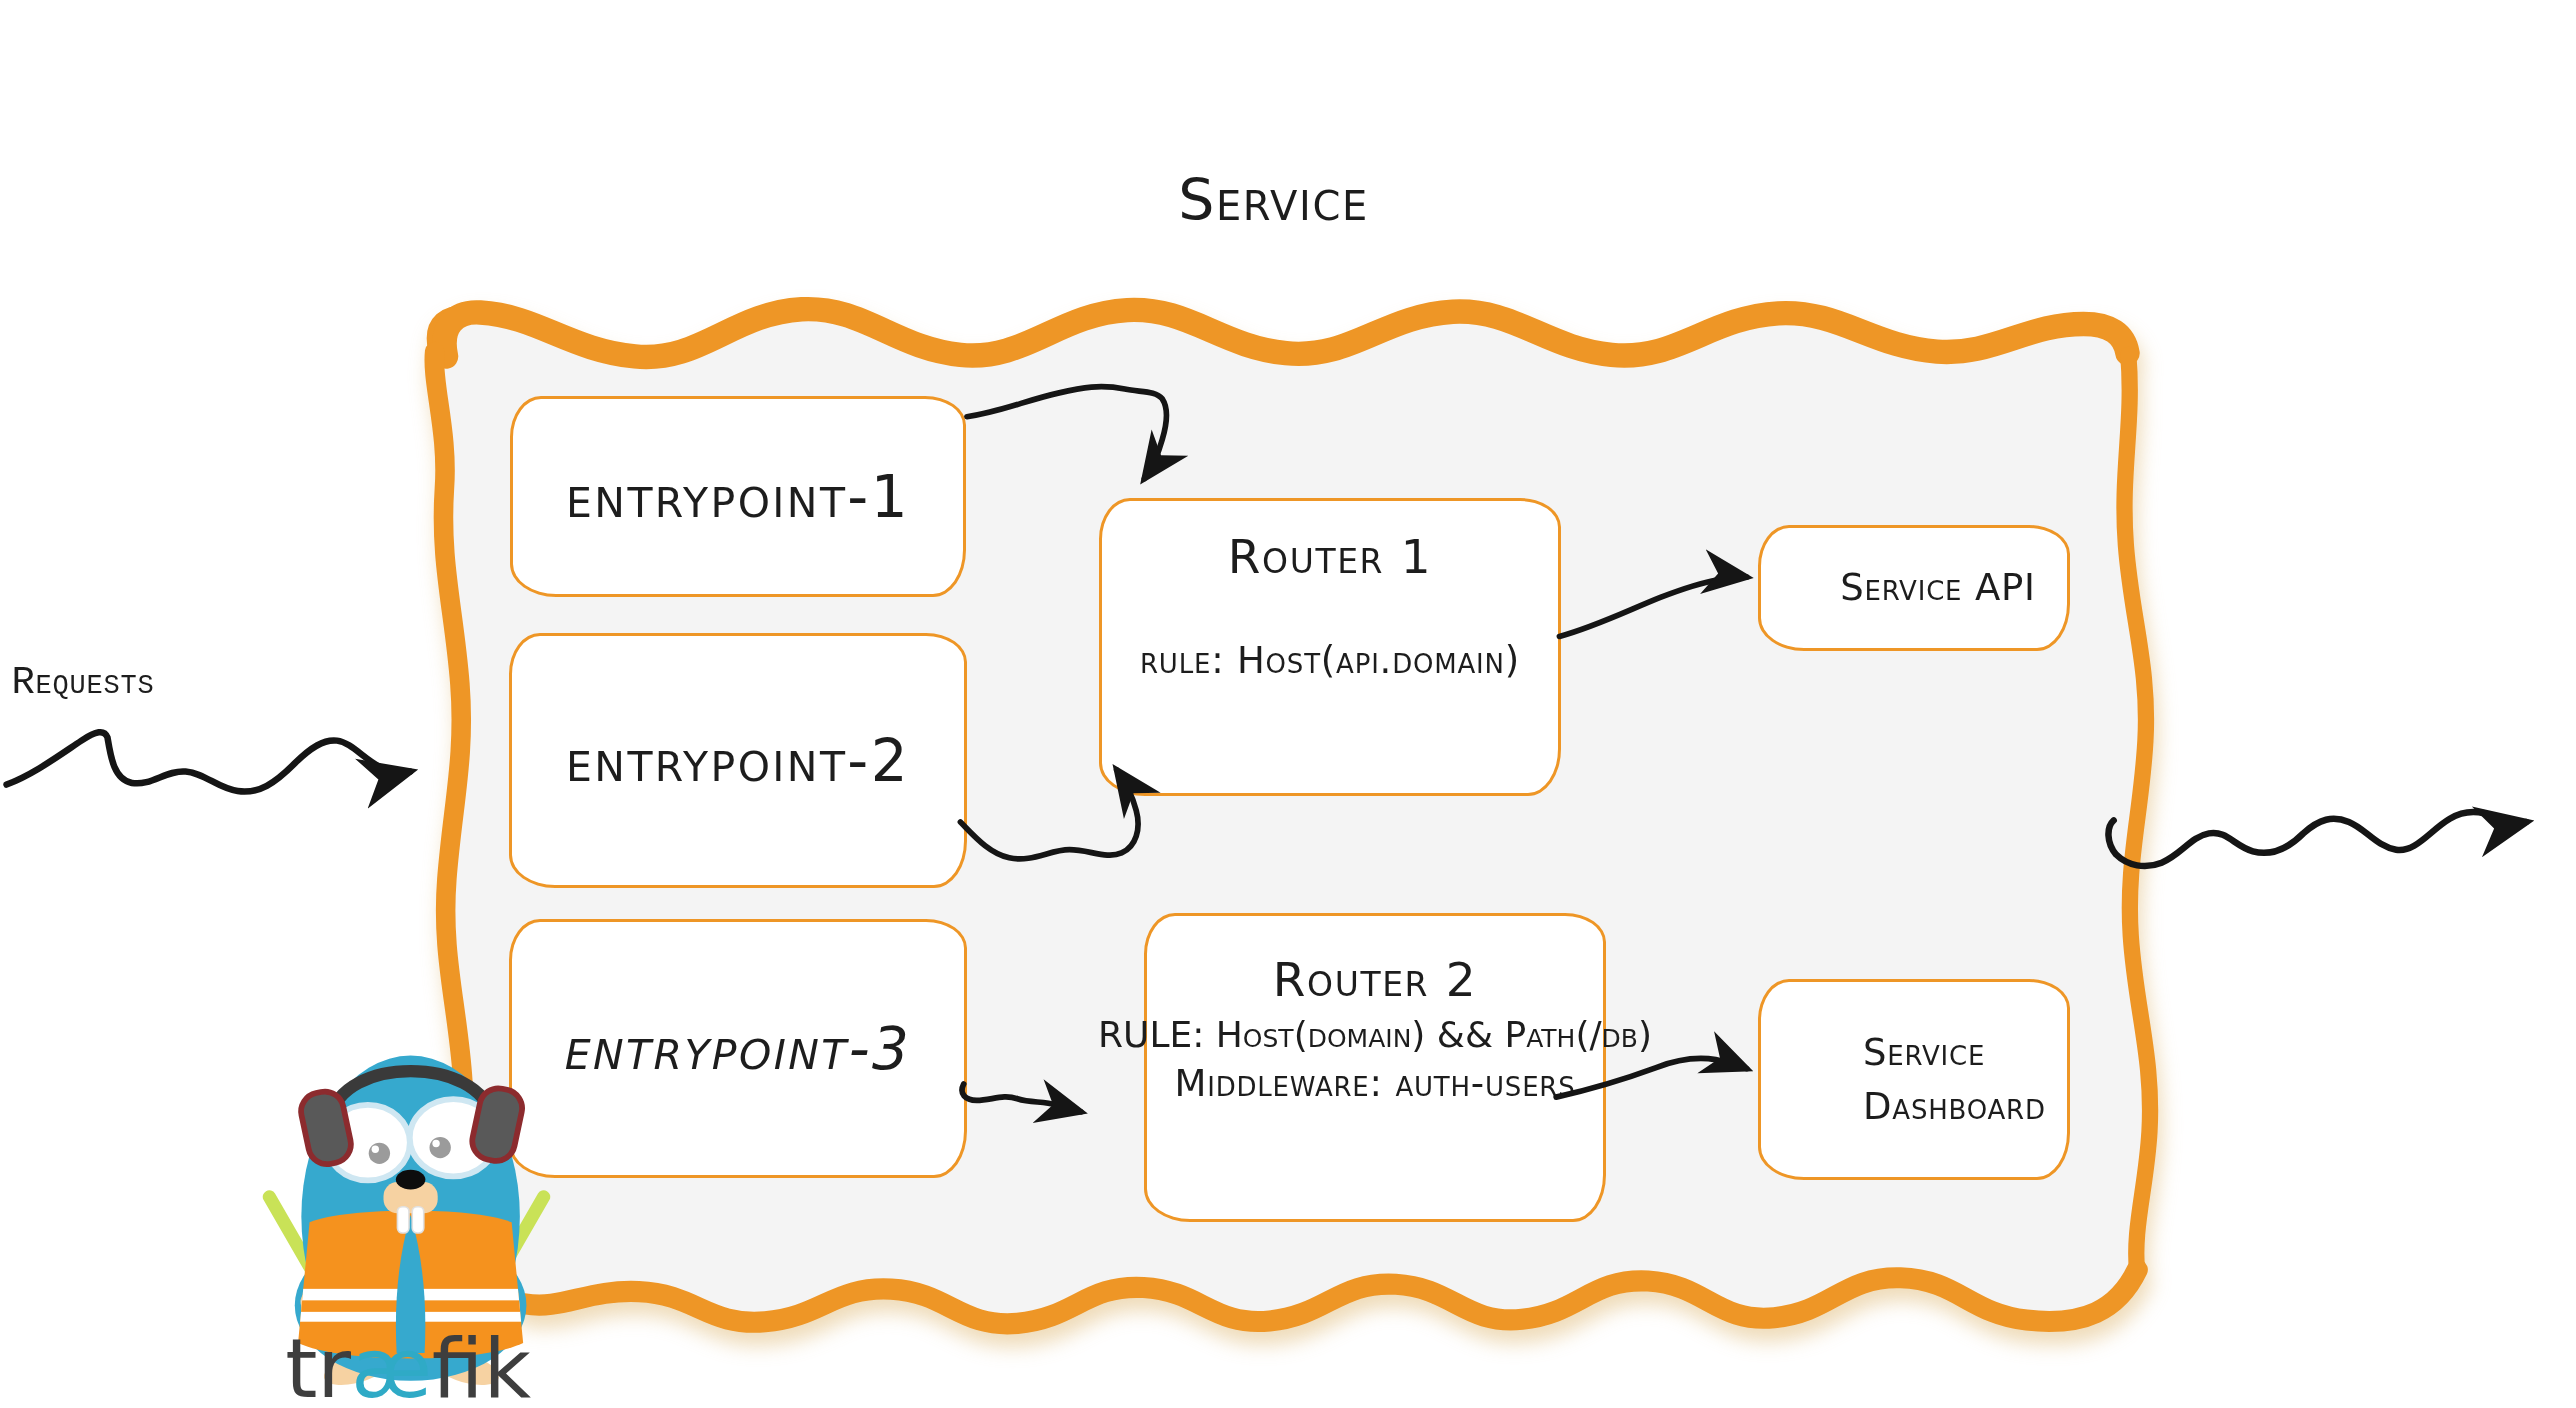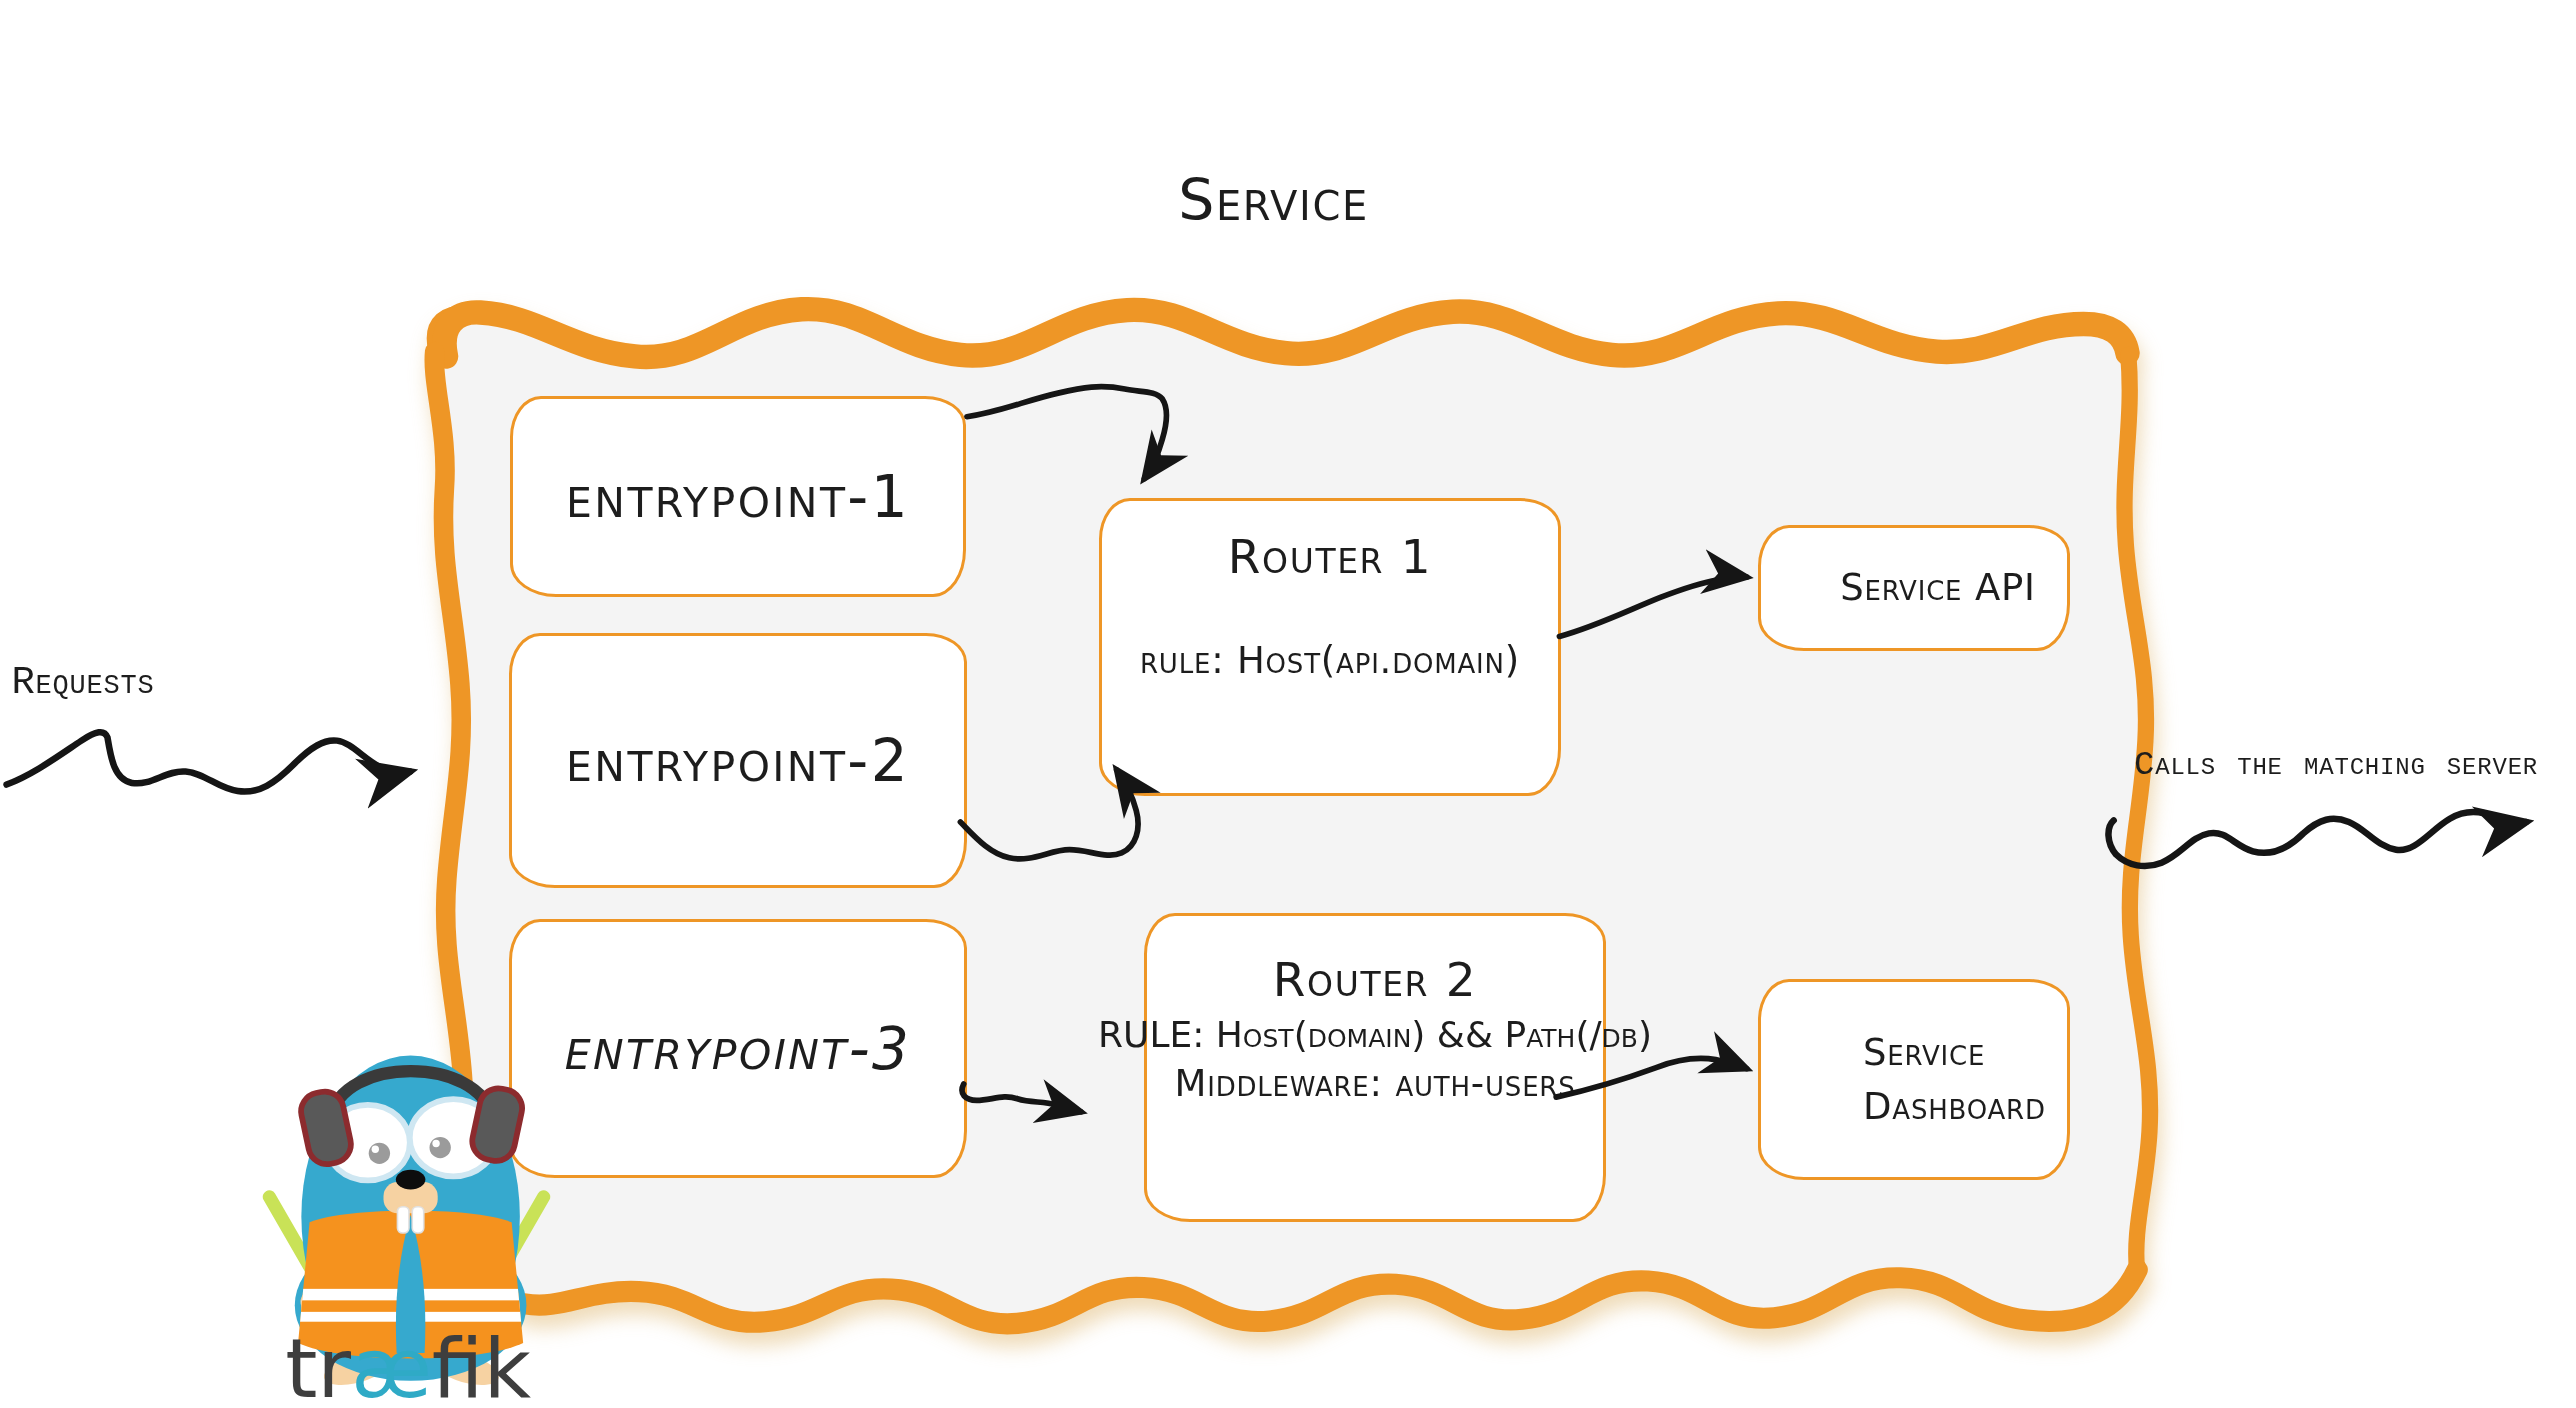--- a/index.html
+++ b/index.html
@@ -125,21 +125,20 @@
          C 2622 520, 2605 580, 2612 670
          C 2619 760, 2641 820, 2636 910
          C 2631 1000, 2612 1060, 2618 1150
          C 2624 1240, 2646 1300, 2641 1390
          C 2637 1460, 2620 1510, 2626 1564" fill="none" stroke="#EE9626" stroke-width="20" stroke-linecap="round"></path>
   </svg>
 
   <div class="abs hand page-title" style="left:1074px; top:167px; width:399px;">Service</div>
 
   <div class="abs hand side-label" style="left:11.4px; top:661px;">Requests</div>
-  <div class="abs hand side-label small" style="left:2134px; top:746px;">Calls the matching server</div>
 
   <div class="box entry-box" style="left:510px; top:396px; width:450px; height:195px;">
     <div class="hand entry-label">entrypoint-1</div>
   </div>
   <div class="box entry-box" style="left:509px; top:633px; width:452px; height:249px;">
     <div class="hand entry-label">entrypoint-2</div>
   </div>
   <div class="box entry-box" style="left:509px; top:919px; width:452px; height:253px;font-style:italic;">
     <div class="hand entry-label">entrypoint-3</div>
   </div>

